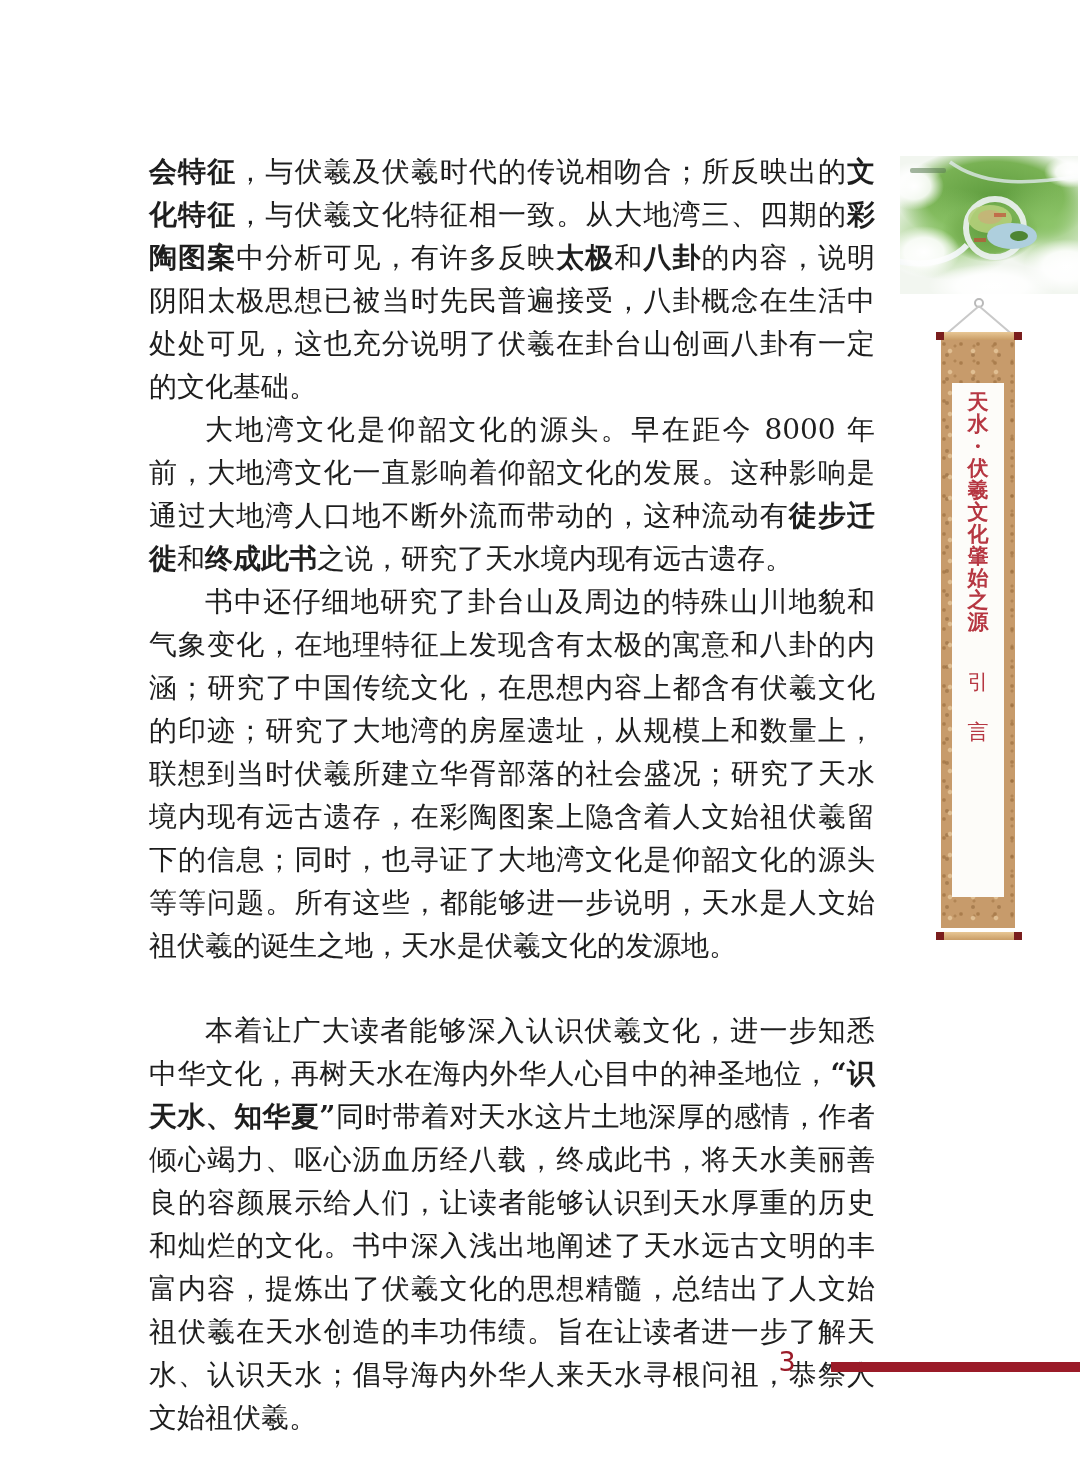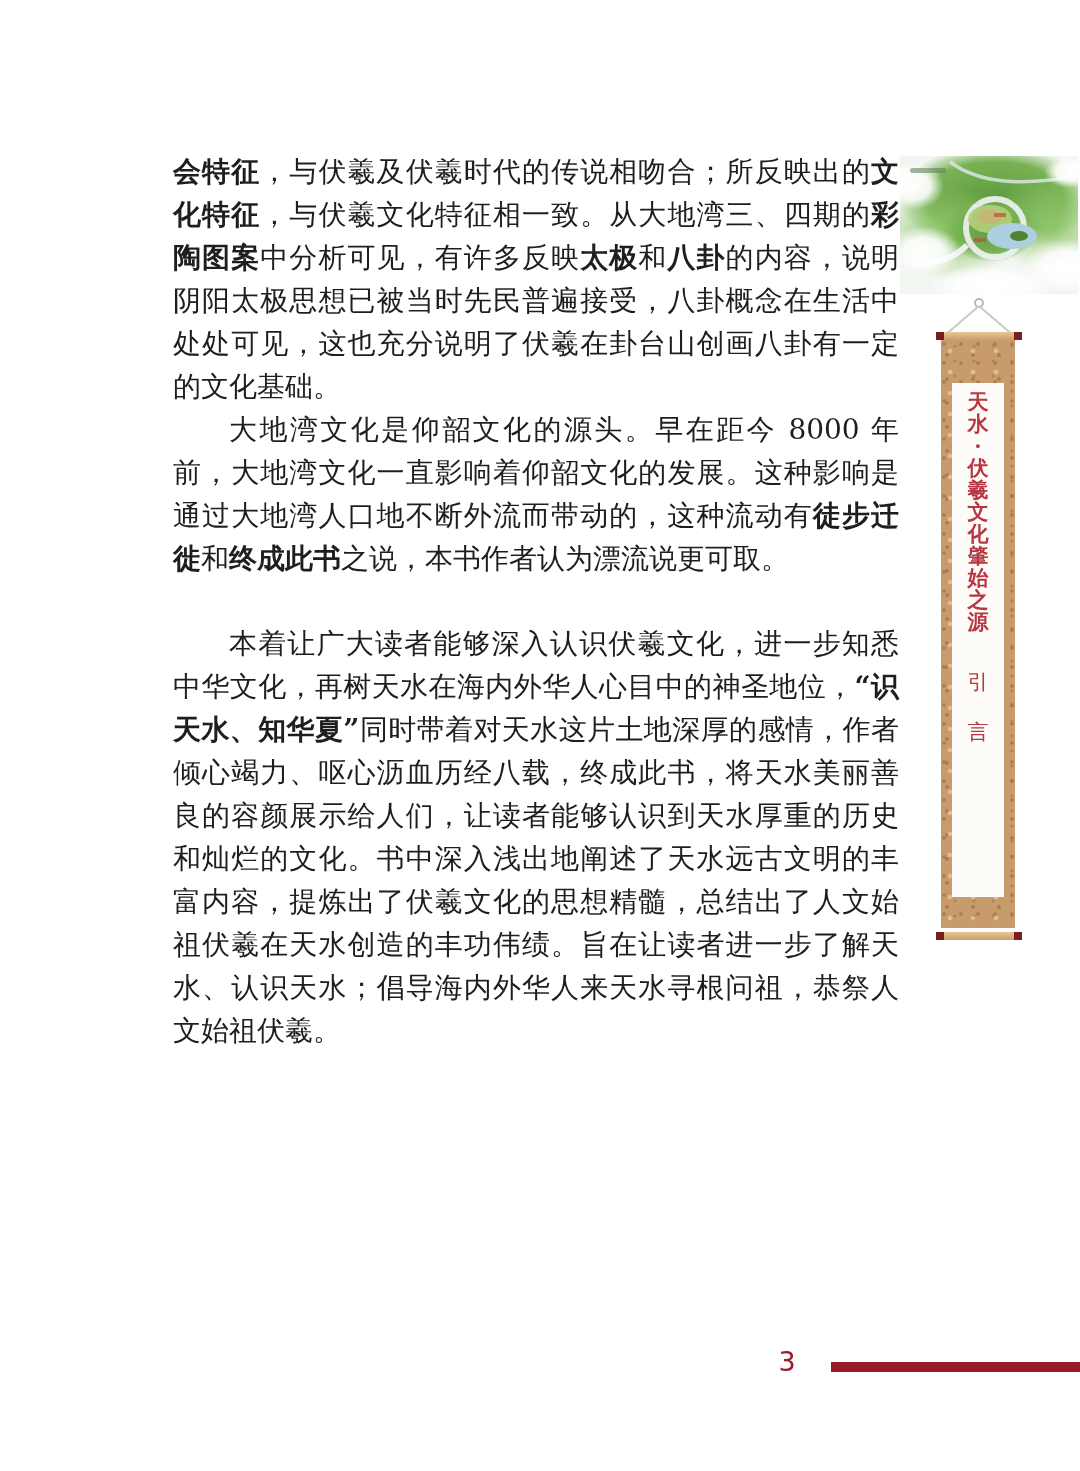--- a/index.html
+++ b/index.html
@@ -3,21 +3,21 @@
 <meta charset="utf-8">
 <style>
   html,body { margin:0; padding:0; background:#ffffff; }
   .page {
     position:relative; width:1080px; height:1471px; background:#ffffff;
     font-family:"DejaVu Serif","Liberation Serif",serif; overflow:hidden;
   }
 
   
   .main-text {
-    position:absolute; left:173px; top:150px; width:726px;
+    position:absolute; left:149px; top:150px; width:726px;
     font-size:28px; line-height:43px; color:#1e1e1e;
     text-align:justify;
   }
   .main-text p { margin:0; }
   .main-text p.indent { text-indent:2em; }
   .main-text .bold { font-weight:bold; }
   .para-gap { height:42px; }
 
   
   .aerial {
@@ -73,21 +73,22 @@
   }
 </style>
 </head>
 <body>
 
 <div class="page">
 
   <div class="main-text">
     <div>
         <p class=""><span class="bold">会特征</span><span>，与伏羲及伏羲时代的传说相吻合；所反映出的</span><span class="bold">文化特征</span><span>，与伏羲文化特征相一致。从大地湾三、四期的</span><span class="bold">彩陶图案</span><span>中分析可见，有许多反映</span><span class="bold">太极</span><span>和</span><span class="bold">八卦</span><span>的内容，说明阴阳太极思想已被当时先民普遍接受，八卦概念在生活中处处可见，这也充分说明了伏羲在卦台山创画八卦有一定的文化基础。</span></p>
-        <p class="indent"><span>大地湾文化是仰韶文化的源头。早在距今 8000 年前，大地湾文化一直影响着仰韶文化的发展。这种影响是通过大地湾人口地不断外流而带动的，这种流动有</span><span class="bold">徒步迁徙</span><span>和</span><span class="bold">终成此书</span><span>之说，本书作者认为漂流说更可取。</span></p>
+        <p class="indent"><span>大地湾文化是仰韶文化的源头。早在距今 8000 年前，大地湾文化一直影响着仰韶文化的发展。这种影响是通过大地湾人口地不断外流而带动的，这种流动有</span><span class="bold">徒步迁徙</span><span>和</span><span class="bold">终成此书</span><span>之说，研究了天水境内现有远古遗存。</span></p>
+        <p class="indent"><span>书中还仔细地研究了卦台山及周边的特殊山川地貌和气象变化，在地理特征上发现含有太极的寓意和八卦的内涵；研究了中国传统文化，在思想内容上都含有伏羲文化的印迹；研究了大地湾的房屋遗址，从规模上和数量上，联想到当时伏羲所建立华胥部落的社会盛况；研究了天水境内现有远古遗存，在彩陶图案上隐含着人文始祖伏羲留下的信息；同时，也寻证了大地湾文化是仰韶文化的源头等等问题。所有这些，都能够进一步说明，天水是人文始祖伏羲的诞生之地，天水是伏羲文化的发源地。</span></p>
         <div class="para-gap"></div>
         <p class="indent"><span>本着让广大读者能够深入认识伏羲文化，进一步知悉中华文化，再树天水在海内外华人心目中的神圣地位，</span><span class="bold">“识天水、知华夏”</span><span>同时带着对天水这片土地深厚的感情，作者倾心竭力、呕心沥血历经八载，终成此书，将天水美丽善良的容颜展示给人们，让读者能够认识到天水厚重的历史和灿烂的文化。书中深入浅出地阐述了天水远古文明的丰富内容，提炼出了伏羲文化的思想精髓，总结出了人文始祖伏羲在天水创造的丰功伟绩。旨在让读者进一步了解天水、认识天水；倡导海内外华人来天水寻根问祖，恭祭人文始祖伏羲。</span></p>
       </div>
 
   </div>
 
   <div class="aerial">
     <svg width="178" height="138" viewBox="0 0 178 138">
       <defs>
         <radialGradient id="g1">

